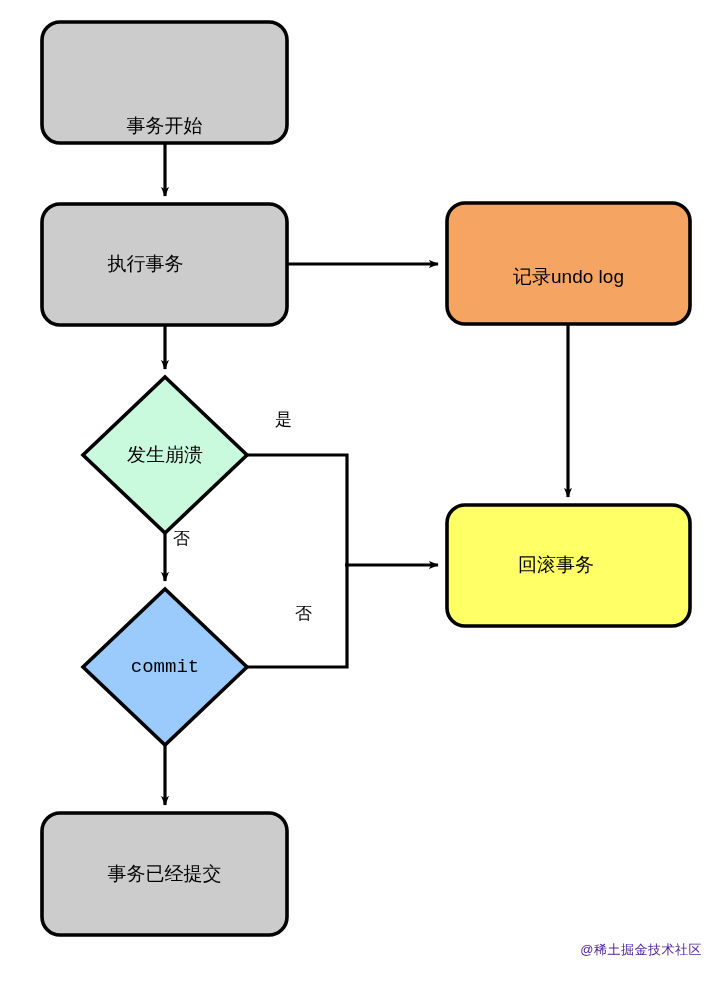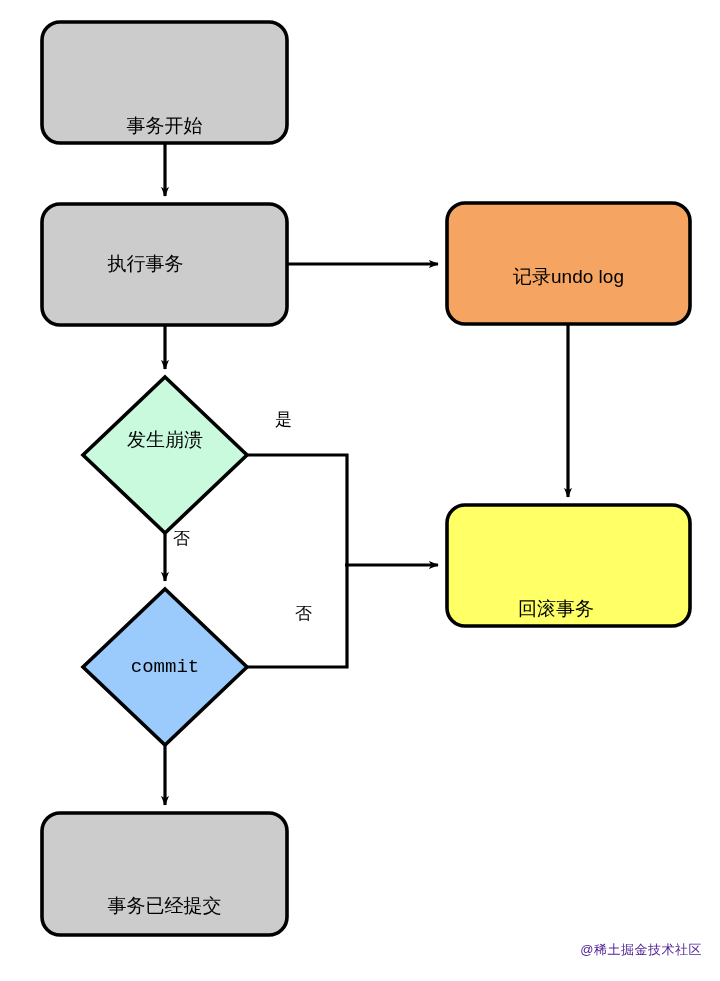--- a/index.html
+++ b/index.html
@@ -85,22 +85,22 @@
 
     <polygon points="165,589 247,667 165,745 83,667" fill="#9acbfc" stroke="#000000" stroke-width="3.6"></polygon>
 
     <rect x="42" y="813" width="245" height="122" rx="18" ry="18" fill="#cccccc" stroke="#000000" stroke-width="3.6"></rect>
   </g>
 </svg>
 
 <div class="node-label" style="left:42px;  top:22px;  width:245px; height:121px;margin-top:44px;">事务开始</div>
 <div class="node-label" style="left:42px;  top:204px; width:207px; height:121px;">执行事务</div>
 <div class="node-label" style="left:447px; top:203px; width:243px; height:148px;">记录undo log</div>
-<div class="node-label" style="left:83px;  top:405px; width:164px; height:70px;">发生崩溃</div>
-<div class="node-label" style="left:447px; top:505px; width:218px; height:121px;margin-top:44px;">回滚事务</div>
+<div class="node-label" style="left:83px;  top:420px; width:164px; height:70px;">发生崩溃</div>
+<div class="node-label" style="left:447px; top:505px; width:218px; height:121px;">回滚事务</div>
 <div class="node-label" style="left:83px;  top:632px; width:164px; height:70px;font-family:Liberation Mono, monospace;">commit</div>
-<div class="node-label" style="left:42px;  top:813px; width:245px; height:122px;margin-top:32px;">事务已经提交</div>
+<div class="node-label" style="left:42px;  top:813px; width:245px; height:122px;">事务已经提交</div>
 
 <div class="edge-label" style="left:275px; top:411px;">是</div>
 <div class="edge-label" style="left:173px; top:530px;">否</div>
 <div class="edge-label" style="left:295px; top:605px;">否</div>
 
 <div class="watermark">@稀土掘金技术社区</div>
 
 </body></html>

